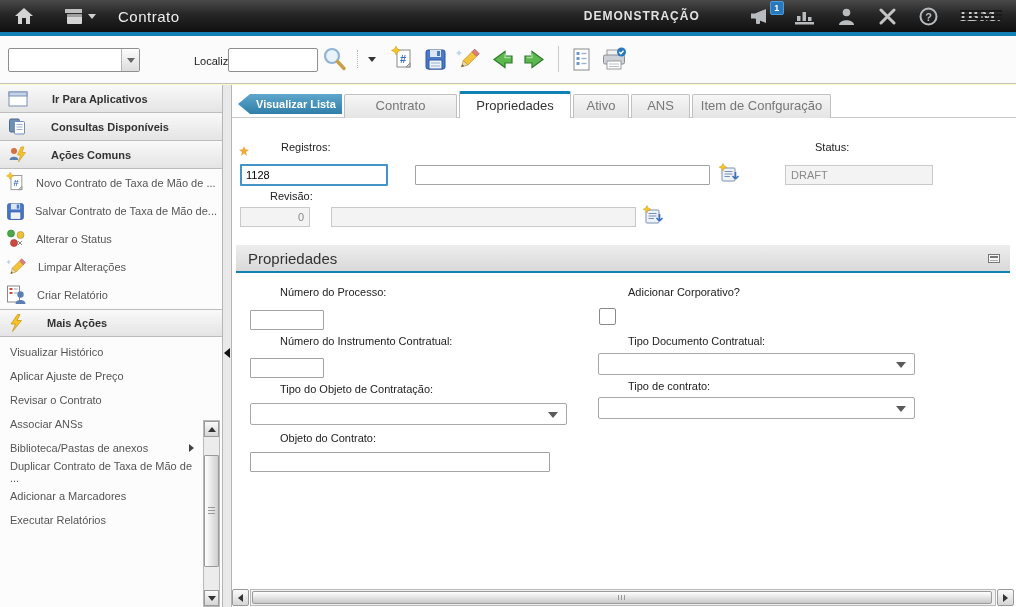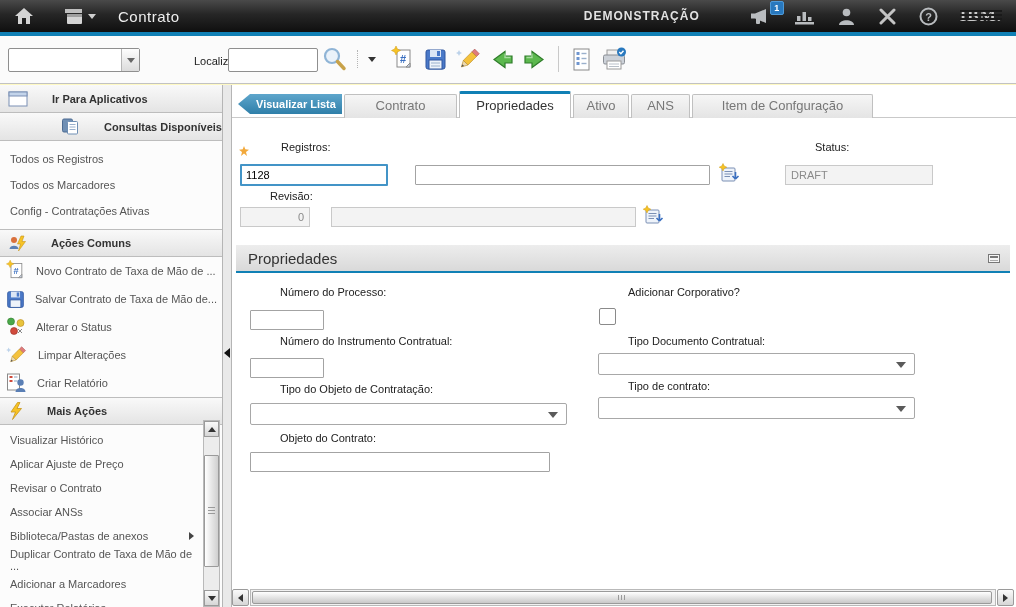--- a/index.html
+++ b/index.html
@@ -47,21 +47,21 @@
   .dot-sep { width:1px; height:18px; border-left:1px dotted #b5b5b5; margin:0 1px; }
   .caret-sm { width:0; height:0; border-left:4px solid transparent; border-right:4px solid transparent; border-top:5px solid #333; cursor:pointer; }
 
   
   .sidebar { position:absolute; left:0; top:85px; width:222px; bottom:0; background:#fcfcfc; overflow:hidden; }
   .side-header {
     height:28px; display:flex; align-items:center; gap:24px; padding-left:8px;
     font-size:11px; font-weight:bold; color:#333;
     background:linear-gradient(#f9f9f9,#e4e4e4); border-bottom:1px solid #bdbdbd; cursor:pointer;
   }
-  .side-header + .side-header { border-top:0;justify-content:flex-end; }
+  .side-header + .side-header { border-top:0; }
   .bordered-top { border-top:1px solid #bdbdbd; }
   .query-list { padding:5px 0; }
   .side-item { height:26px; display:flex; align-items:center; padding-left:10px; font-size:11px; color:#555; cursor:pointer; position:relative; }
   .action-list .side-item { height:28px; gap:10px; padding-left:6px; }
   .more-list { padding-top:3px; }
   .more-list .side-item { height:24px; padding-right:26px; }
   .submenu-arrow { position:absolute; right:28px; width:0; height:0; border-top:4px solid transparent; border-bottom:4px solid transparent; border-left:5px solid #444; }
   
   .vscroll { position:absolute; left:203px; width:17px; top:335px; bottom:0; background:#ececec; border:1px solid #b9b9b9; }
   .vs-btn { position:absolute; left:0; width:15px; height:16px; background:linear-gradient(#fafafa,#d6d6d6); border:1px solid #9a9a9a; display:flex; align-items:center; justify-content:center; cursor:pointer; }
@@ -87,21 +87,21 @@
   .tabs { position:absolute; left:112px; top:6px; display:flex; gap:2px; align-items:flex-end; height:27px; }
   .tab {
     height:24px; line-height:22px; text-align:center; font-size:13px; color:#777;
     background:linear-gradient(#f6f6f6,#e4e4e4); border:1px solid #c0c0c0; border-bottom:none;
     border-radius:2px 2px 0 0; cursor:pointer;
   }
   .tab.active {
     height:27px; line-height:23px; background:#fff; color:#333;
     border-top:3px solid #1080b5; position:relative; z-index:2;
   }
-  .t-contrato { width:113px; } .t-prop { width:112px; } .t-ativo { width:56px; } .t-ans { width:59px; } .t-item { width:181px; }
+  .t-contrato { width:113px; } .t-prop { width:112px; } .t-ativo { width:56px; } .t-ans { width:59px; } .t-item { width:139px; }
 
   .flabel { position:absolute; font-size:11px; color:#222; white-space:nowrap;margin-left:30px; }
   .finput { position:absolute; height:20px; border:1px solid #a3a3a3; background:#fff; font-size:11px; padding:0 4px; border-radius:1px; }
   .finput.focused { border:2px solid #4394c7; height:22px; }
   .freadonly { position:absolute; height:20px; background:#f3f3f3; border:1px solid #c9c9c9; color:#8a8a8a; font-size:11px; line-height:18px; padding:0 5px; }
   .req-star { position:absolute; }
   .ldesc-icon { position:absolute; cursor:pointer; }
 
   .section-header {
     position:absolute; left:4px; right:6px; top:160px; height:28px;
@@ -286,31 +286,20 @@
     <div class="side-header">
       <svg width="19" height="17" viewBox="0 0 19 17">
         <rect x="1.5" y="1" width="10" height="13" rx="1.5" fill="#6f8fb4" stroke="#4c6b92"></rect>
         <rect x="6.5" y="3.5" width="10" height="12.5" rx="1" fill="#fff" stroke="#6f8fb4"></rect>
         <line x1="8.5" y1="6.5" x2="14.5" y2="6.5" stroke="#9ab0cc"></line>
         <line x1="8.5" y1="9" x2="14.5" y2="9" stroke="#9ab0cc"></line>
         <line x1="8.5" y1="11.5" x2="14.5" y2="11.5" stroke="#9ab0cc"></line>
       </svg>
       <span>Consultas Disponíveis</span>
     </div>
-    <div class="query-list">
-      <div class="side-item">
-          <span>Todos os Registros</span>
-        </div>
-      <div class="side-item">
-          <span>Todos os Marcadores</span>
-        </div>
-      <div class="side-item">
-          <span>Config - Contratações Ativas</span>
-        </div>
-    </div>
     <div class="side-header bordered-top">
       <svg width="19" height="17" viewBox="0 0 19 17">
         <circle cx="6" cy="5" r="3" fill="#d9703c"></circle>
         <path d="M1.5 14 C1.5 9.5 10.5 9.5 10.5 14 Z" fill="#5a7fb5"></path>
         <path d="M13 1 L9.5 9 h3 L10.5 16 L17.5 6.5 h-3.5 L16 1 Z" fill="#f7c325" stroke="#c8951a" stroke-width="0.6"></path>
       </svg>
       <span>Ações Comuns</span>
     </div>
     <div class="action-list">
       <div class="side-item">

